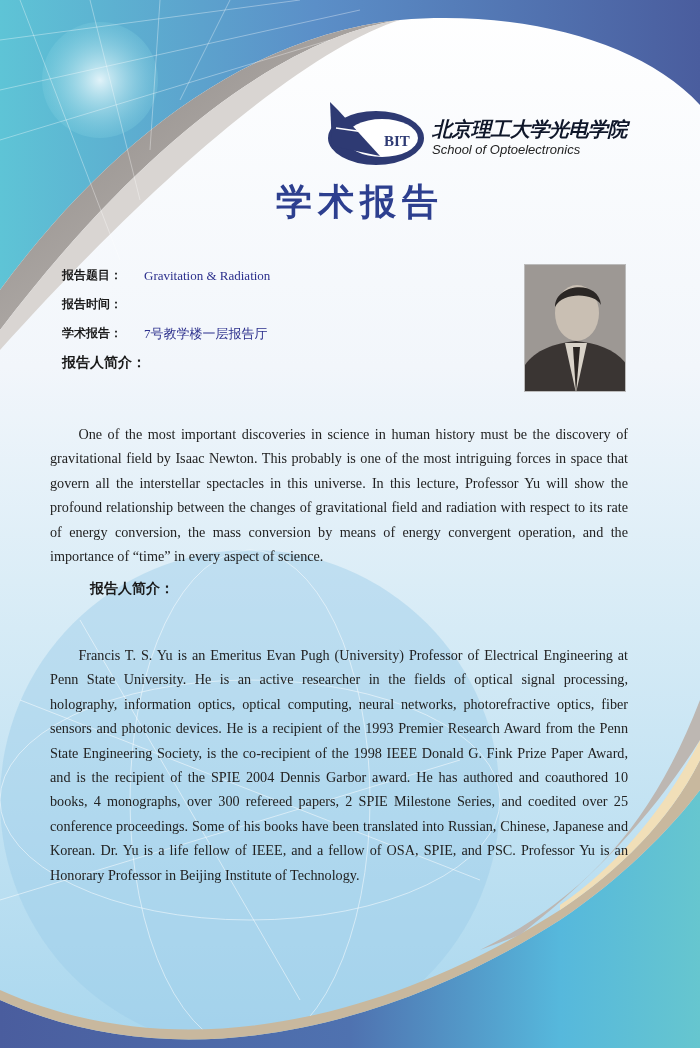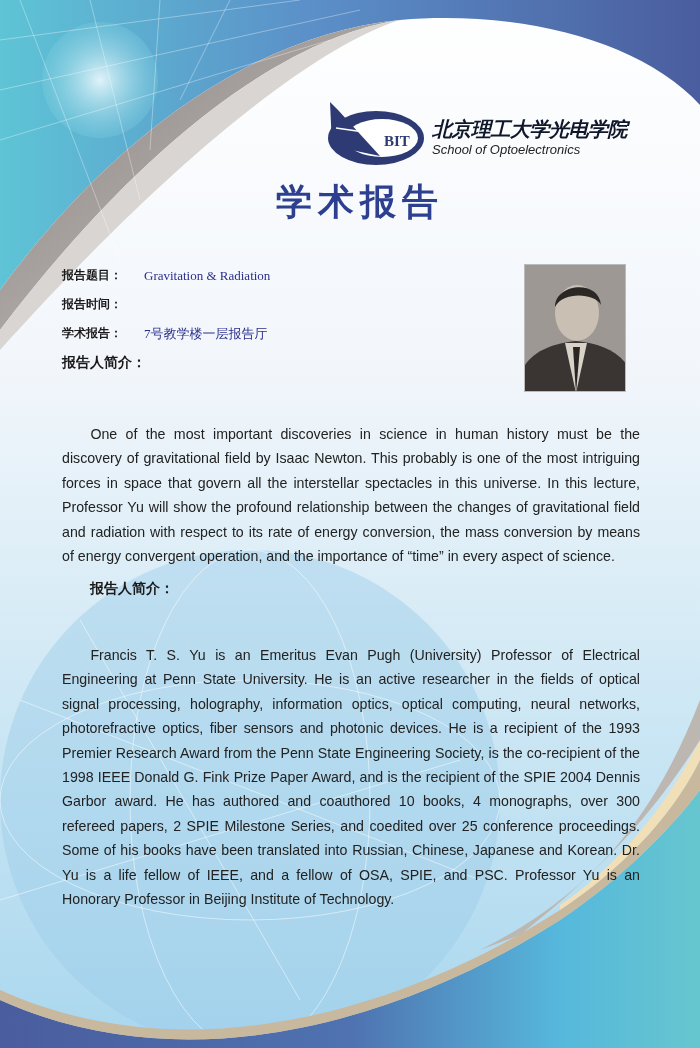--- a/index.html
+++ b/index.html
@@ -16,21 +16,21 @@
   .title { position:absolute; left:0; width:700px; top:178px; text-align:center; font-family:"DejaVu Sans", sans-serif; font-weight:bold; font-size:36px; color:#2d3f8f; letter-spacing:6px; padding-left:20px; }
 
   .info { position:absolute; left:62px; top:261px; }
   .row { height:29px; display:flex; align-items:center; white-space:nowrap; }
   .lab { font-family:"DejaVu Sans", sans-serif; font-weight:bold; font-size:12px; color:#1a1a1a; width:82px; }
   .val { font-family:"Liberation Serif", serif; font-size:13px; color:#2b2f8c; }
   .sec { font-family:"DejaVu Sans", sans-serif; font-weight:bold; font-size:14px; color:#1a1a1a; }
 
   .photo { position:absolute; left:524px; top:264px; width:102px; height:128px; background:linear-gradient(#a8a39f,#8e8985); border:1px solid #bbb; overflow:hidden; }
 
-  .para { position:absolute; left:62px; width:578px; font-family:Liberation Sans, sans-serif; font-size:14.2px; line-height:24.4px; color:#222; text-align:justify; text-indent:2em; }
+  .para { position:absolute; left:50px; width:578px; font-family:Liberation Serif, serif; font-size:14.2px; line-height:24.4px; color:#222; text-align:justify; text-indent:2em; }
   .p1 { top:422px; }
   .sec2 { position:absolute; left:62px; top:580px;margin-left:28px; }
   .p2 { top:610px;margin-top:33px; }
 </style>
 </head>
 <body>
 
 <svg class="bg" width="700" height="1048" viewBox="0 0 700 1048" xmlns="http://www.w3.org/2000/svg">
   <defs>
     <linearGradient id="topband" x1="0" y1="0" x2="1" y2="0">

